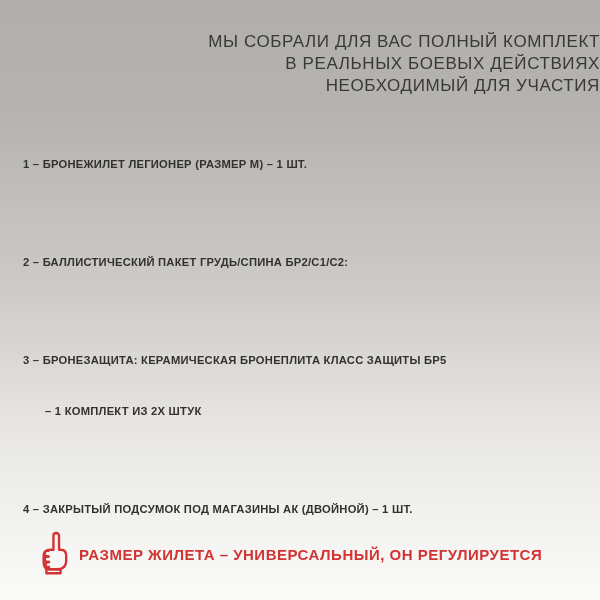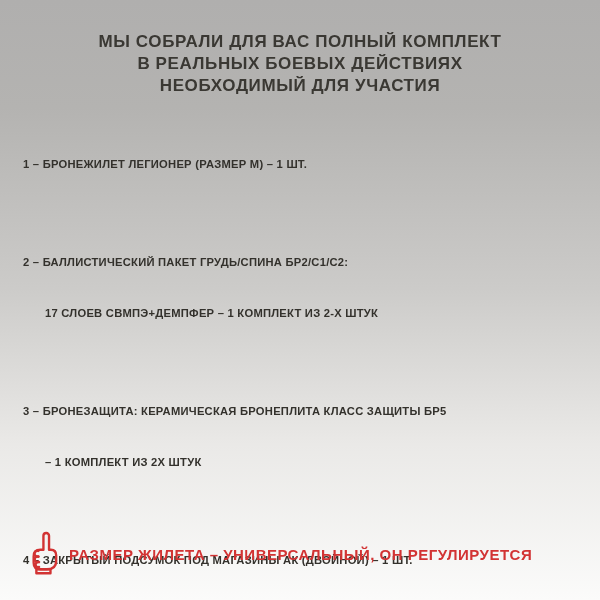--- a/index.html
+++ b/index.html
@@ -9,23 +9,23 @@
     width: 600px;
     height: 600px;
     overflow: hidden;
     background: linear-gradient(180deg, #b0afae 0%, #b4b3b1 18%, #cccbc9 48%, #eae9e7 74%, #fbfbfa 100%);
   }
   .title {
     position: absolute;
     top: 31px;
     left: 0;
     right: 0;
-    text-align: center;
+    text-align: right;
     color: #3a3833;
-    font-weight: 700;
+    font-weight: 400;
     font-size: 17px;
     line-height: 22px;
     letter-spacing: 0.6px;
     text-transform: uppercase;
   }
   .list {
     position: absolute;
     top: 122px;
     left: 10px;
     right: 6px;
@@ -36,21 +36,21 @@
     font-weight: 700;
     font-size: 11.2px;
     line-height: 17px;
     letter-spacing: 0.25px;
     text-transform: uppercase;
   }
   .list-item { white-space: pre-wrap; margin-left: 13px; }
   .cont { padding-left: 22px; }
   .footer {
     position: absolute;
-    left: 26px;
+    left: 36px;
     top: 531px;
     display: flex;
     align-items: center;
     gap: 9px;
   }
   .hand { flex: 0 0 auto; display: block; }
   .note-text {
     color: #d23333;
     font-weight: 700;
     font-size: 15px;
@@ -69,21 +69,20 @@
     <div>В РЕАЛЬНЫХ БОЕВЫХ ДЕЙСТВИЯХ</div>
     <div>НЕОБХОДИМЫЙ ДЛЯ УЧАСТИЯ</div>
   </div>
 
   <div class="list">
     <div class="list-item">
       <div>1 – БРОНЕЖИЛЕТ ЛЕГИОНЕР (РАЗМЕР М) – 1 ШТ.</div>
     </div>
     <div class="list-item">
       <div>2 – БАЛЛИСТИЧЕСКИЙ ПАКЕТ ГРУДЬ/СПИНА БР2/С1/С2:</div>
-      <div class="cont">17 СЛОЕВ СВМПЭ+ДЕМПФЕР – 1 КОМПЛЕКТ ИЗ 2-Х ШТУК</div>
     </div>
     <div class="list-item">
       <div>3 – БРОНЕЗАЩИТА: КЕРАМИЧЕСКАЯ БРОНЕПЛИТА КЛАСС ЗАЩИТЫ БР5</div>
       <div class="cont">– 1 КОМПЛЕКТ ИЗ 2Х ШТУК</div>
     </div>
     <div class="list-item">
       <div>4 – ЗАКРЫТЫЙ ПОДСУМОК ПОД МАГАЗИНЫ АК (ДВОЙНОЙ) – 1 ШТ.</div>
     </div>
 
   </div>

